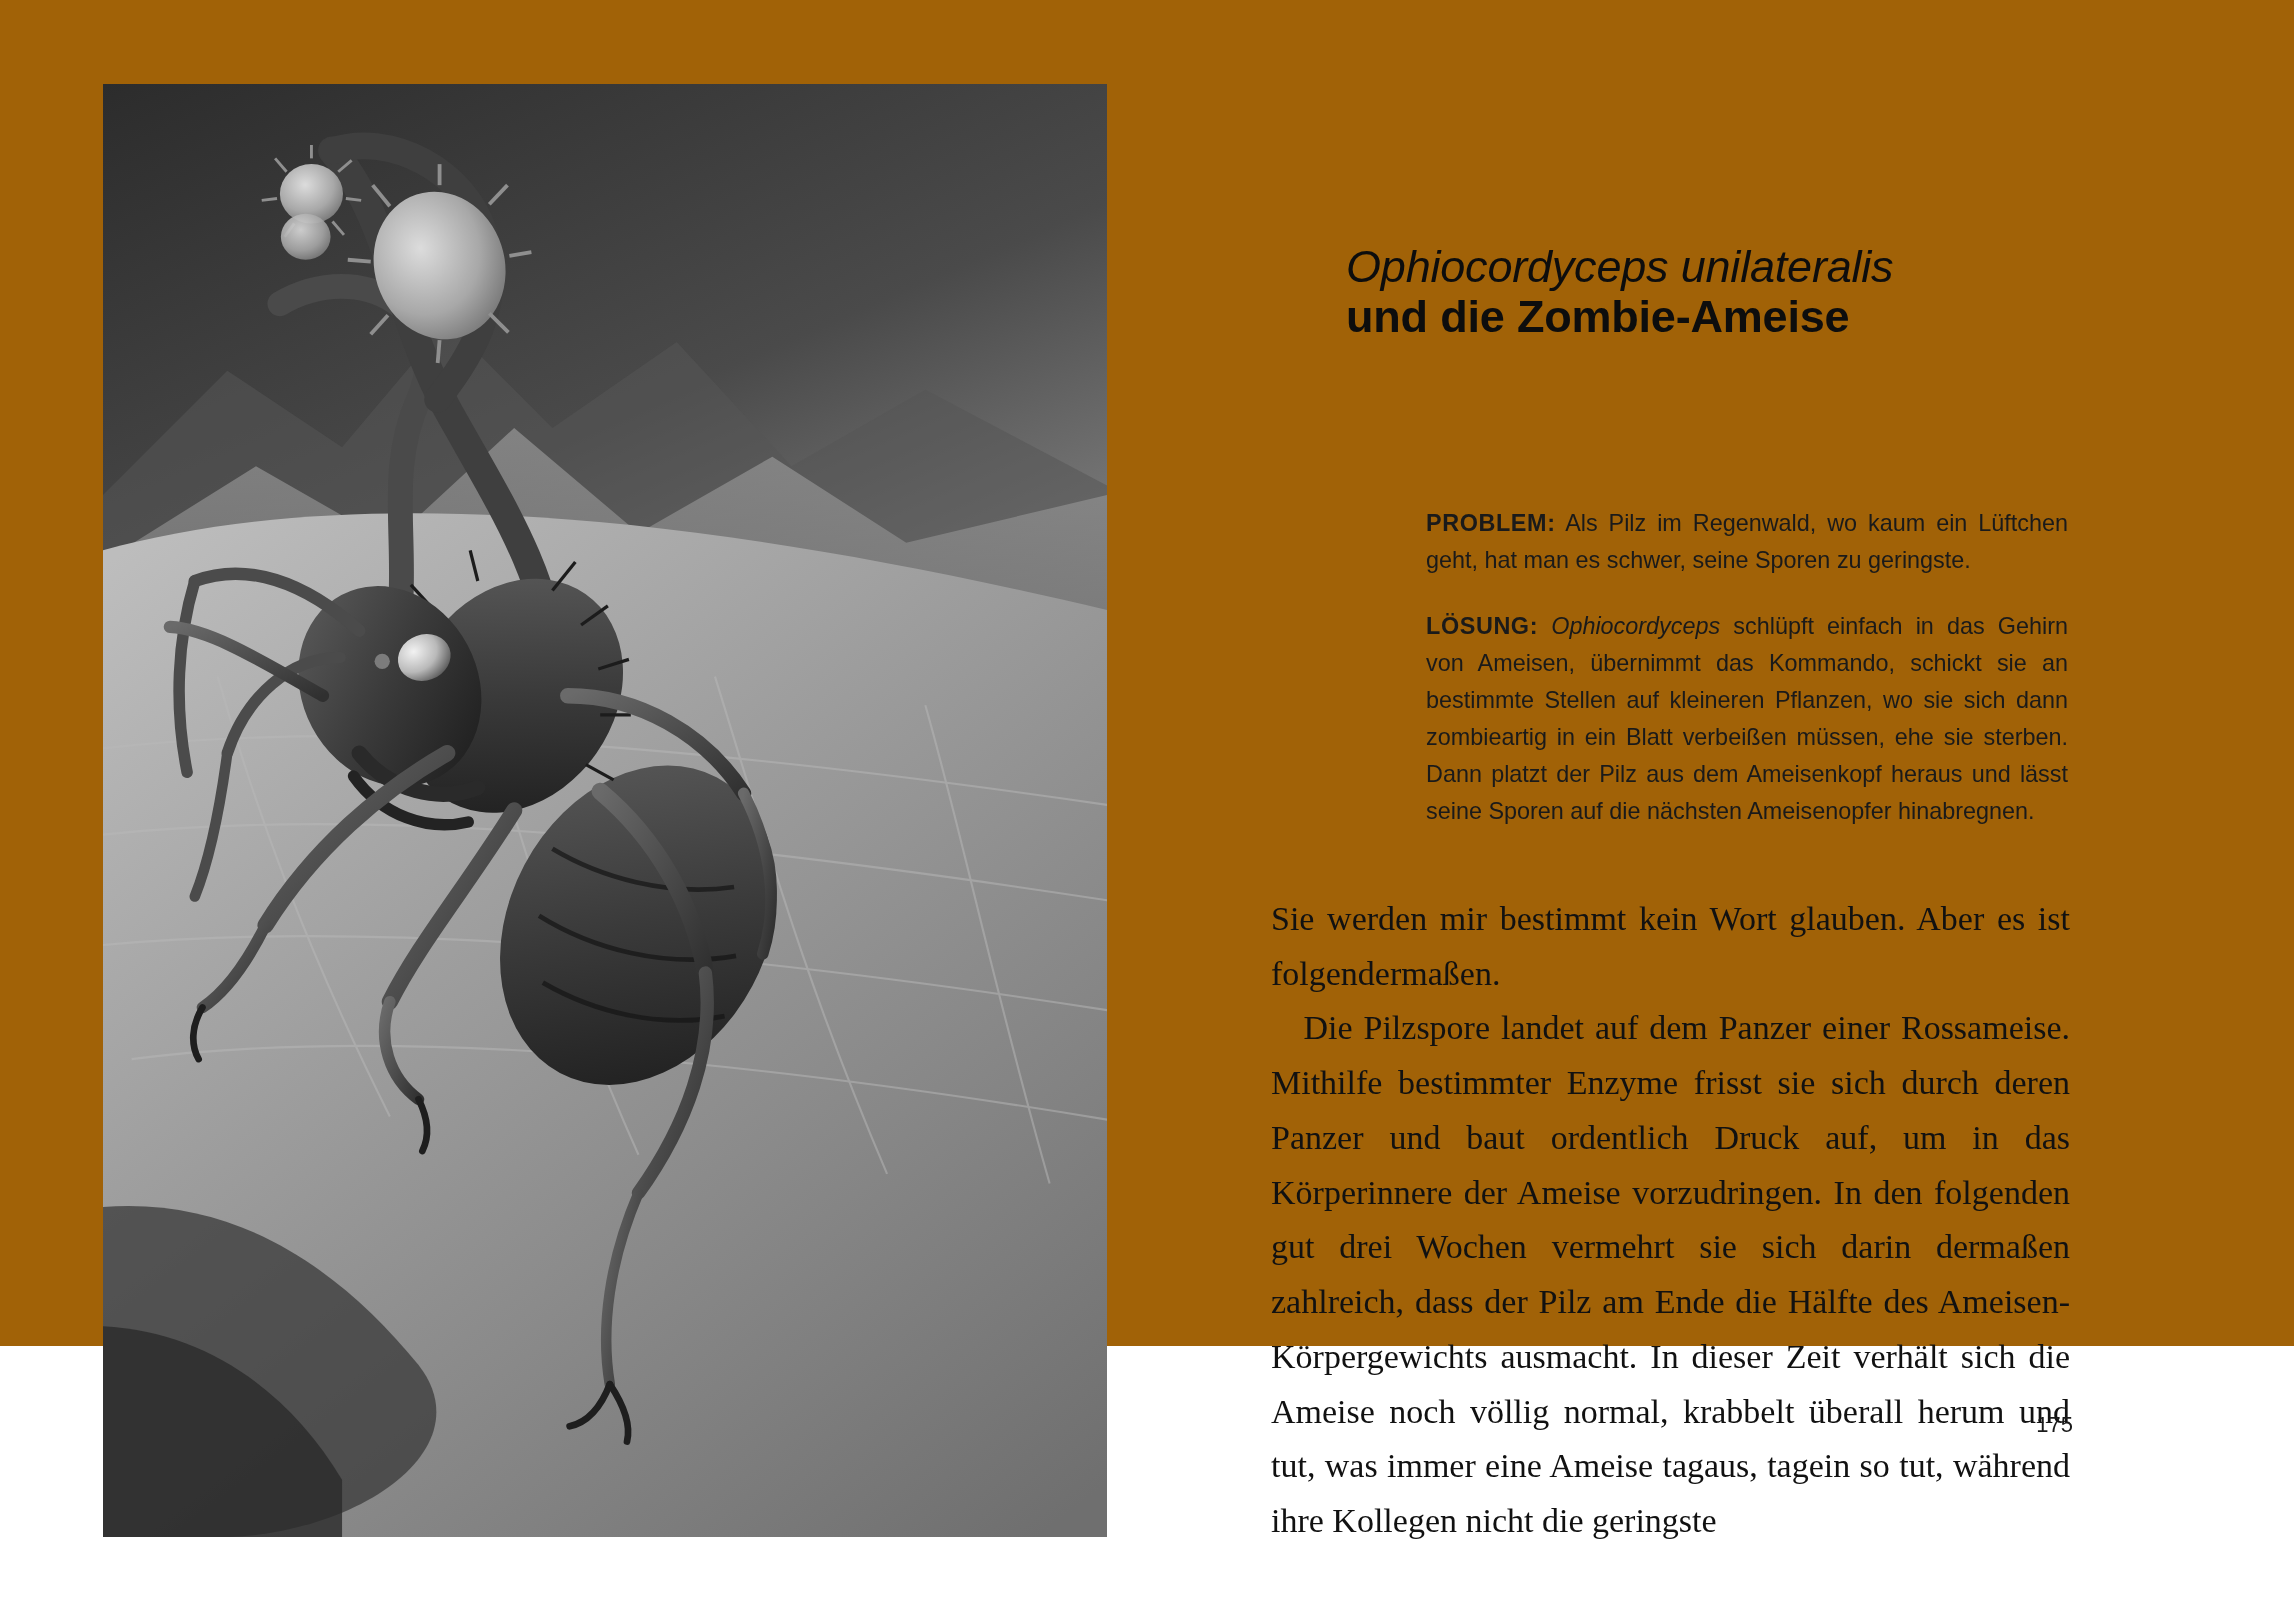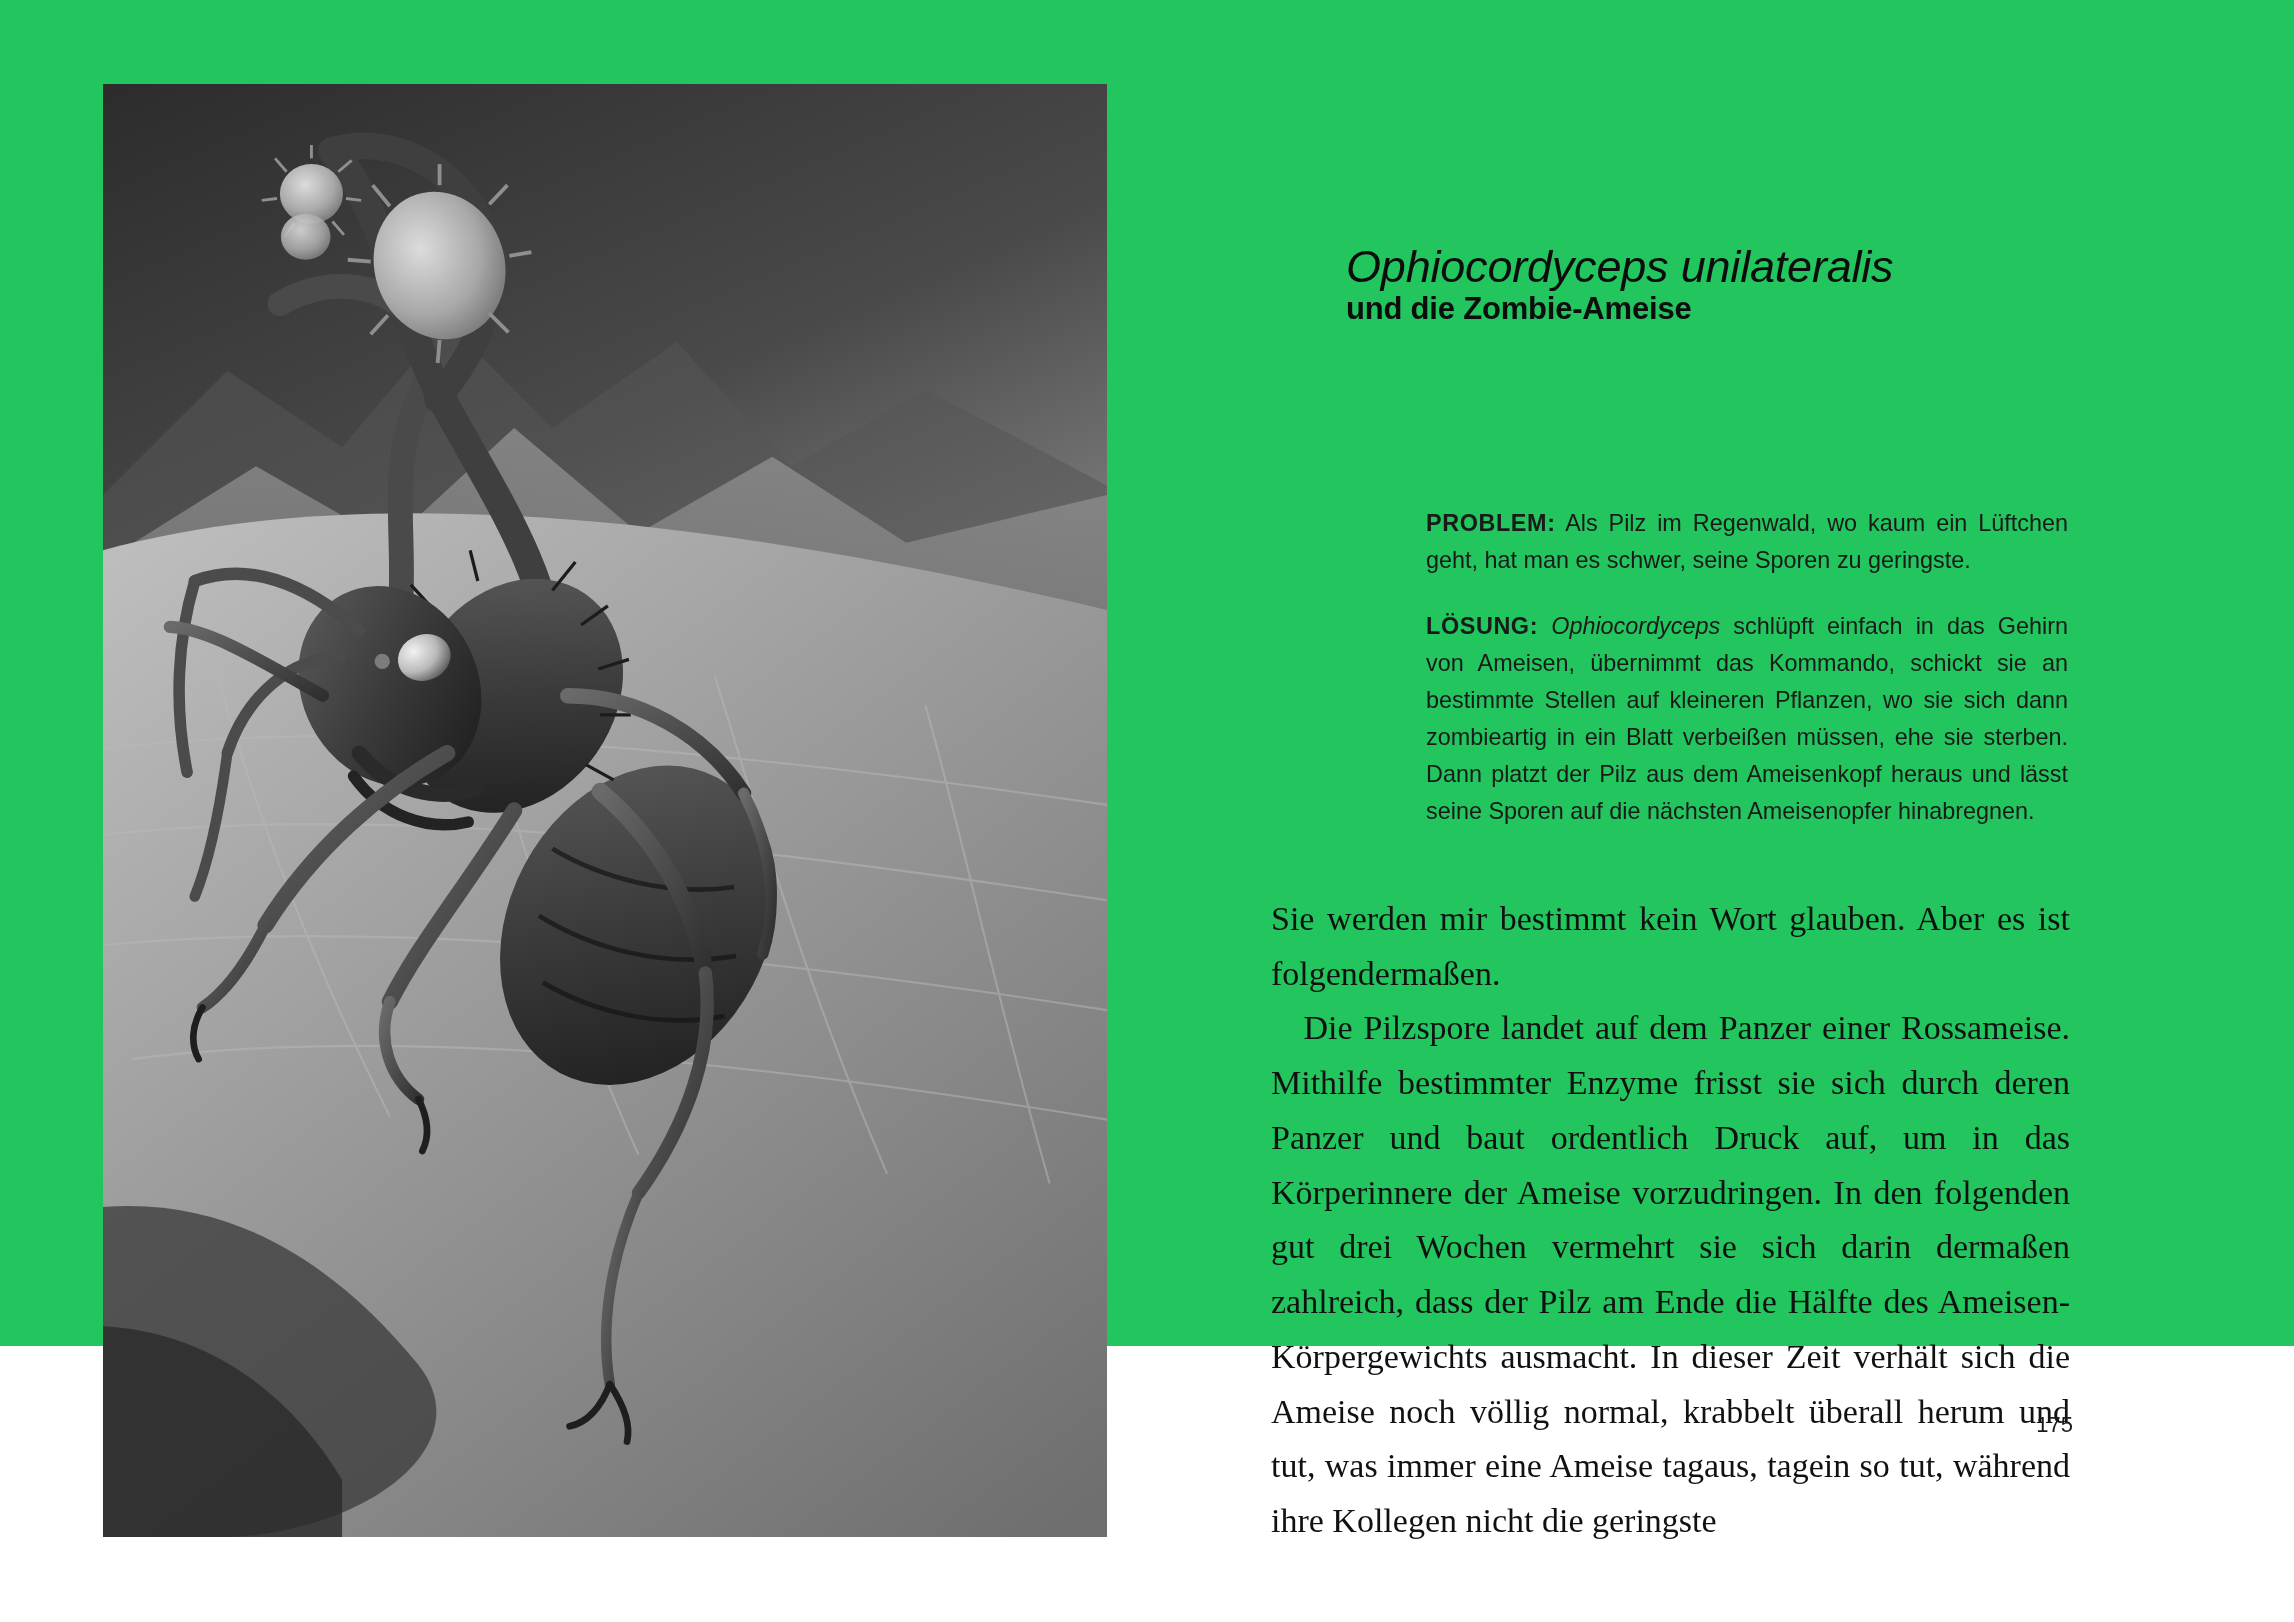--- a/index.html
+++ b/index.html
@@ -11,21 +11,21 @@
     width: 2294px;
     height: 1622px;
     overflow: hidden;
     font-family: "Liberation Sans", sans-serif;
   }
 
   .spread {
     position: relative;
     width: 2294px;
     height: 1346px;
-    background: #22c55e;
+    background: #a16207;
   }
 
   
   .illustration-page {
     position: absolute;
     left: 103px;
     top: 84px;
     width: 1004px;
     height: 1453px;
     overflow: hidden;
@@ -58,21 +58,21 @@
   }
   .title-line1 {
     font-size: 45px;
     font-style: italic;
     font-weight: 400;
     color: #0d0d0d;
     line-height: 1.12;
     letter-spacing: -0.2px;
   }
   .title-line2 {
-    font-size: 31px;
+    font-size: 45px;
     font-weight: 600;
     color: #0d0d0d;
     line-height: 1.12;
     letter-spacing: -0.2px;
   }
 
   .callout {
     position: absolute;
     left: 155px;
     top: 421px;

